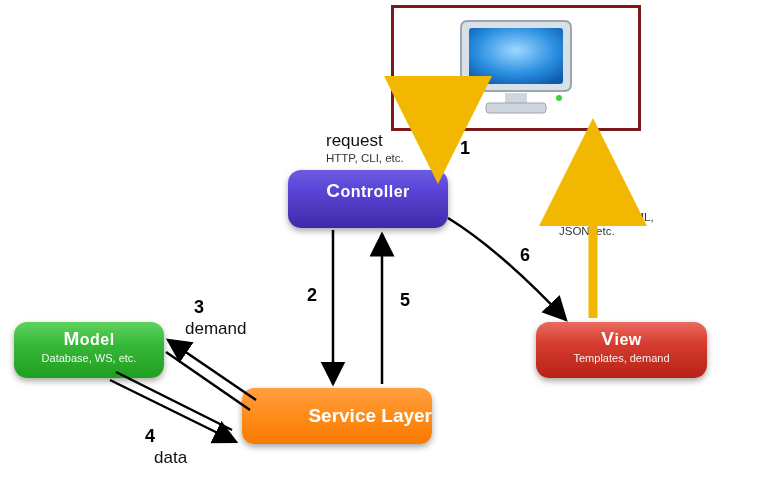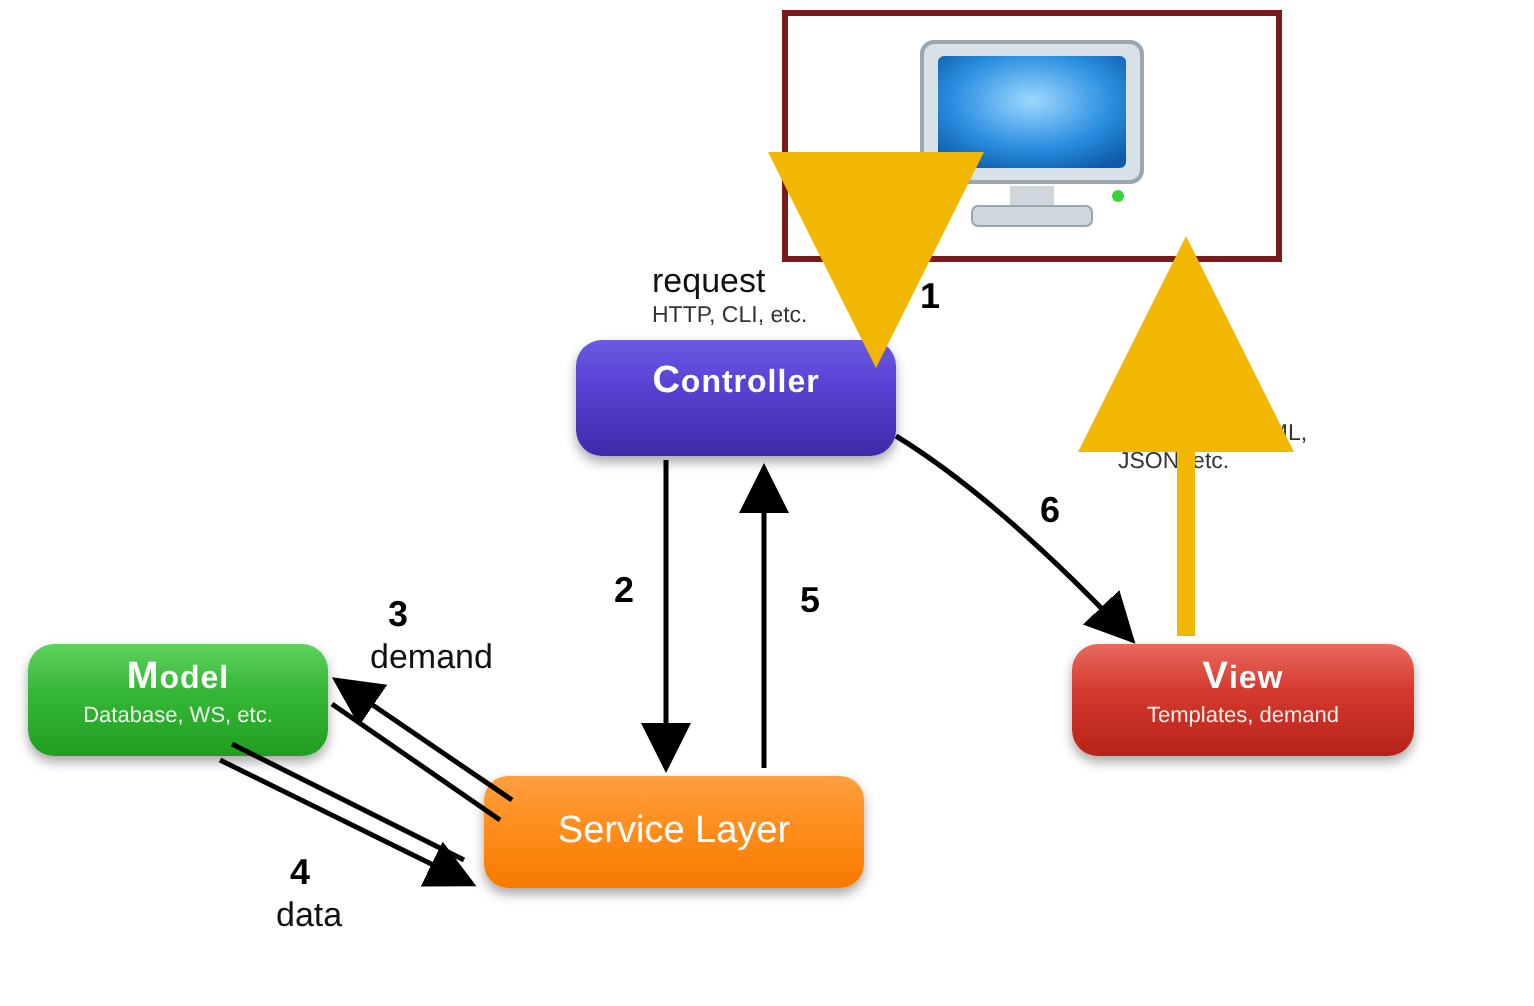--- a/index.html
+++ b/index.html
@@ -50,22 +50,23 @@
     background: linear-gradient(#e96a5f 0%, #d63b2f 40%, #b62218 100%);
     padding-top: 6px;
   }
   
   #service {
     left: 242px; top: 388px; width: 190px; height: 56px;
     background: linear-gradient(#ffa040 0%, #ff8c1a 50%, #f77900 100%);
     border-radius: 12px;
     line-height: 56px;
     font-size: 19px;
-    font-weight: normal;
+    font-weight: bold;
     color: #fff;
+    text-align: right;
   }
   
   #client-box {
     position: absolute;
     left: 391px; top: 5px; width: 244px; height: 120px;
     border: 3px solid #7a1a1a;
     background: #fff;
     display: flex;
     align-items: center;
     justify-content: center;
@@ -134,21 +135,21 @@
   <span>Service Layer</span>
 </div>
 
 <div class="lbl" style="left:326px; top:131px;">request</div>
 <div class="lbl small" style="left:326px; top:152px;">HTTP, CLI, etc.</div>
 
 <div class="lbl" style="left:559px; top:190px;">response</div>
 <div class="lbl small" style="left:559px; top:211px; width:120px;">HTML, RSS, XML, JSON, etc.</div>
 
 <div class="lbl" style="left:185px; top:319px;text-align:right;">demand</div>
-<div class="lbl" style="left:138px; top:448px;">data</div>
+<div class="lbl" style="left:154px; top:448px;">data</div>
 
 <div class="num" style="left:460px; top:138px;">1</div>
 <div class="num" style="left:307px; top:285px;">2</div>
 <div class="num" style="left:194px; top:297px;">3</div>
 <div class="num" style="left:145px; top:426px;">4</div>
 <div class="num" style="left:400px; top:290px;">5</div>
 <div class="num" style="left:520px; top:245px;">6</div>
 
 <svg class="arrows">
   <defs>

